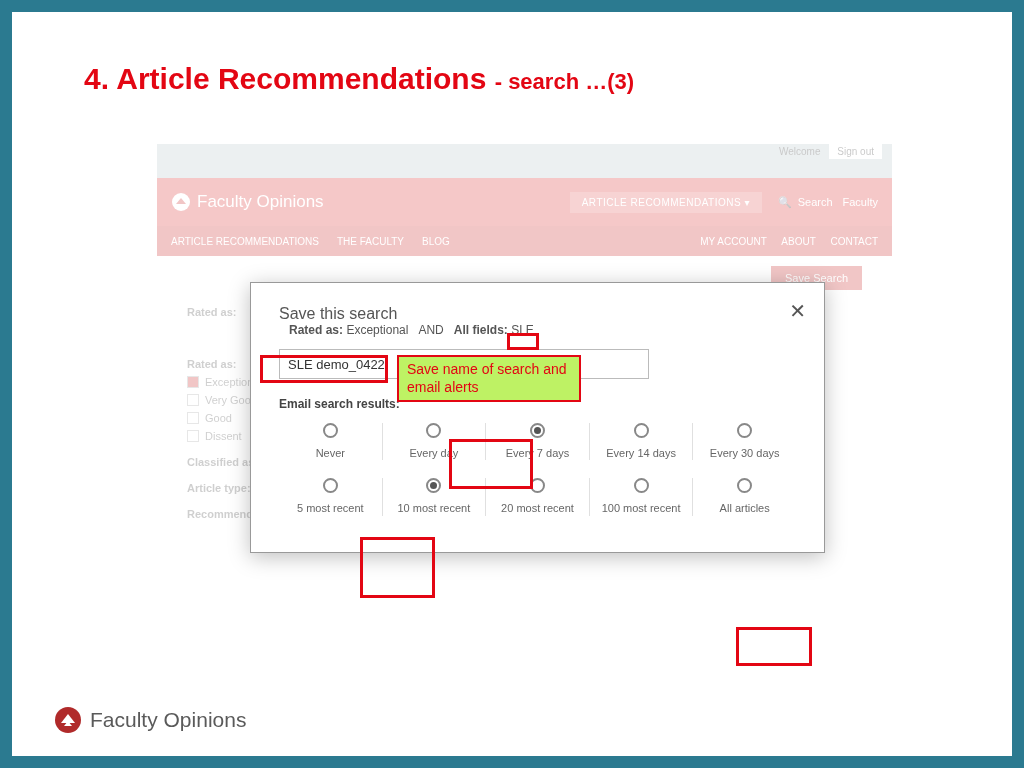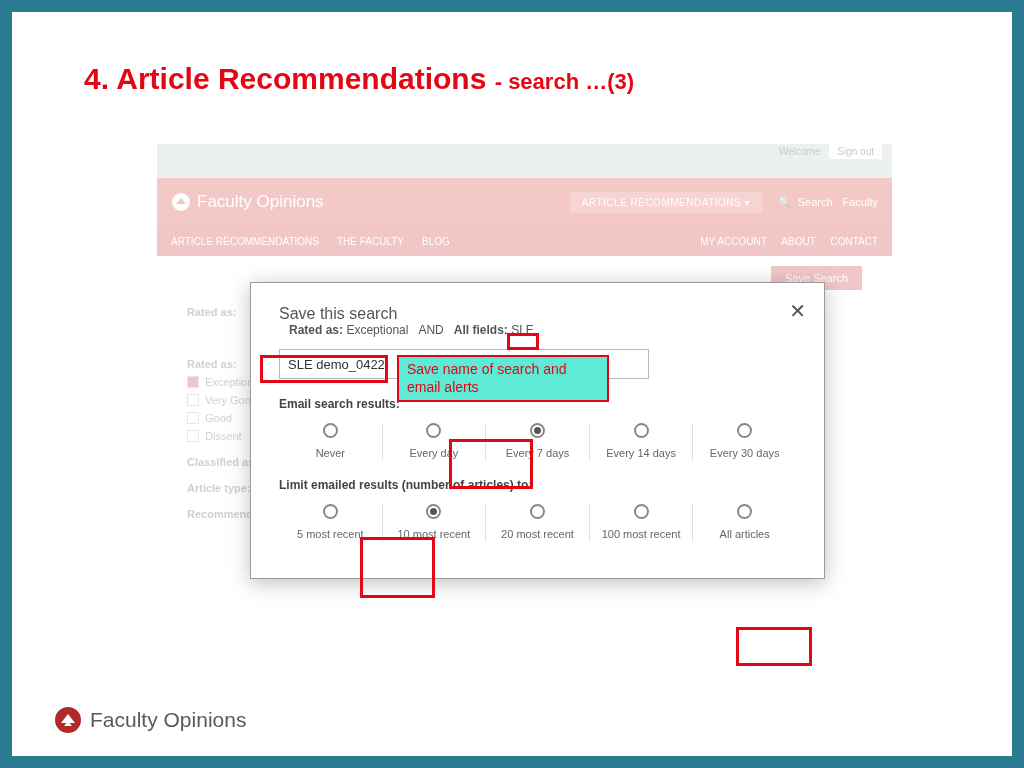--- a/index.html
+++ b/index.html
@@ -45,21 +45,21 @@
   .sent-to b { font-weight: bold; }
   .apply-btn { margin-left: auto; background: #d0021b; color: #fff; border: none; padding: 9px 20px; font-size: 13px; font-weight: bold; cursor: pointer; }
 
   .hl { position: absolute; border: 3px solid #e30613; pointer-events: none; }
   .hl-sle { top: 321px; left: 495px; width: 32px; height: 17px; }
   .hl-name { top: 343px; left: 248px; width: 128px; height: 28px; }
   .hl-freq { top: 427px; left: 437px; width: 84px; height: 50px; }
   .hl-limit { top: 525px; left: 348px; width: 75px; height: 61px; }
   .hl-apply { top: 615px; left: 724px; width: 76px; height: 39px; }
 
-  .callout { position: absolute; top: 343px; left: 385px; width: 212px; background: #5eead4; border: 2px solid #e30613; padding: 4px 8px; font-size: 14px; color: #e30613; line-height: 1.25; }
+  .callout { position: absolute; top: 343px; left: 385px; width: 184px; background: #bef264; border: 2px solid #e30613; padding: 4px 8px; font-size: 14px; color: #e30613; line-height: 1.25; }
 
   .footer-logo { position: absolute; bottom: 22px; left: 42px; display: flex; align-items: center; color: #5a5a5a; font-size: 21px; font-weight: 400; }
   .footer-logo svg { margin-right: 8px; }
 </style>
 </head>
 <body>
 
 <div class="slide">
 
   <div class="slide-title">
@@ -157,21 +157,20 @@
         </div>
         <div class="radio-opt">
           <div class="radio"></div>
           <div class="radio-lbl">Every 14 days</div>
         </div>
         <div class="radio-opt">
           <div class="radio"></div>
           <div class="radio-lbl">Every 30 days</div>
         </div>
       </div>
-    <div class="section-h">Limit emailed results (number of articles) to:</div>
     <div class="radio-row" id="limit-row">
         <div class="radio-opt">
           <div class="radio"></div>
           <div class="radio-lbl">5 most recent</div>
         </div>
         <div class="radio-opt">
           <div class="radio sel"></div>
           <div class="radio-lbl">10 most recent</div>
         </div>
         <div class="radio-opt">

